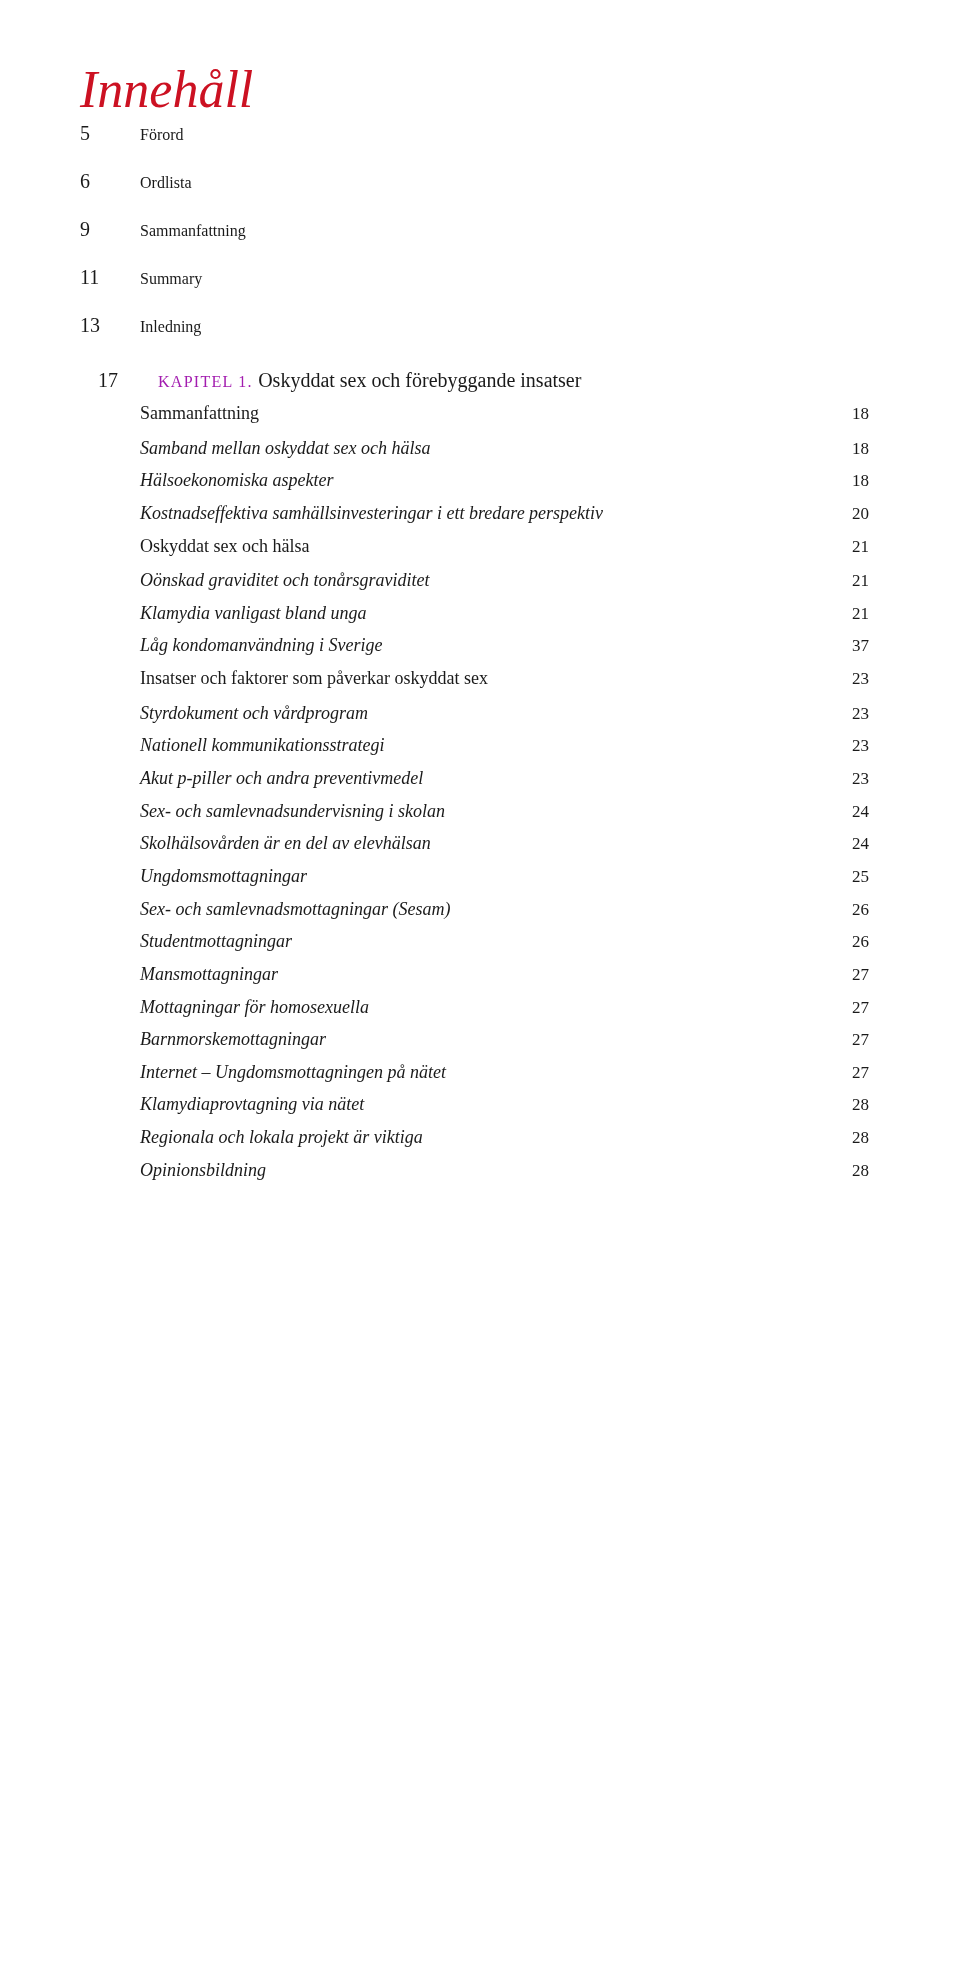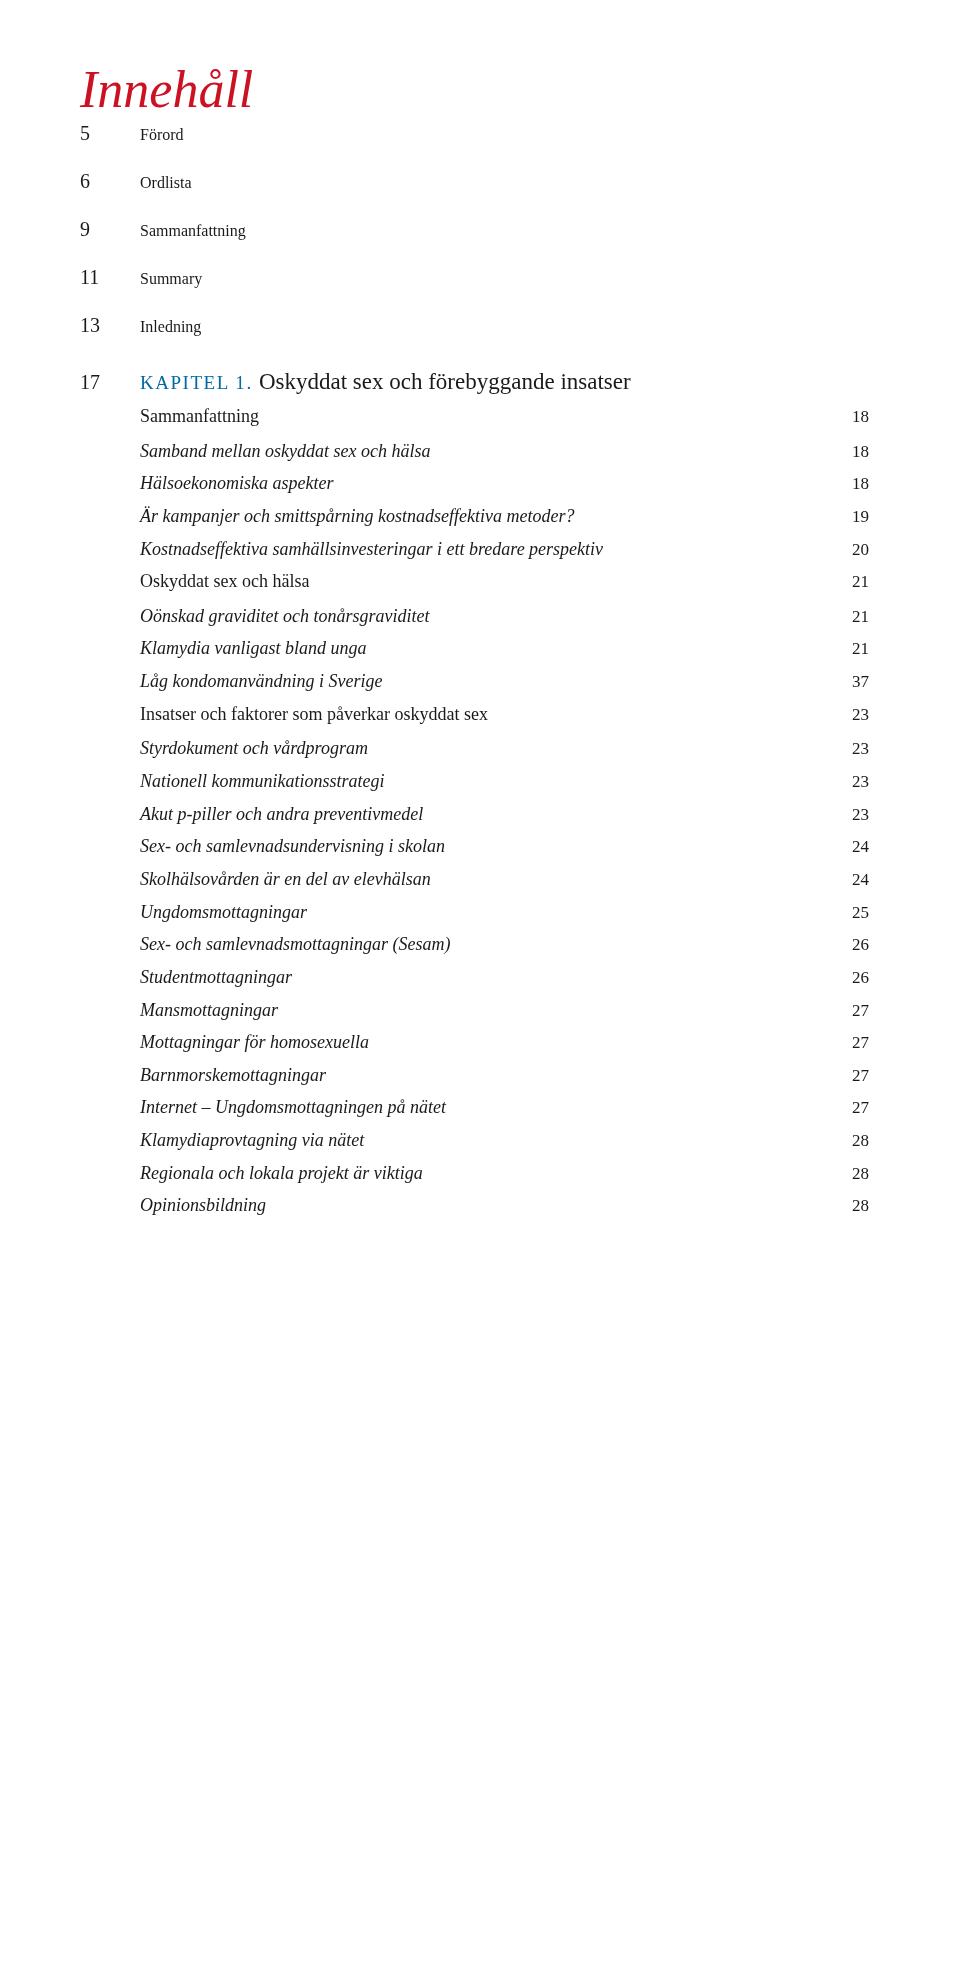--- a/index.html
+++ b/index.html
@@ -43,44 +43,45 @@
     .toc-label {
       font-size: 16px;
       color: #1a1a1a;
     }
 
     .toc-entry.top-level {
       margin-bottom: 20px;
     }
 
     .chapter-label-small {
-      font-size: 19px;
+      font-size: 16px;
       letter-spacing: 0.08em;
       text-transform: uppercase;
-      color: #0369a1;
+      color: #a21caf;
     }
 
     .chapter-block {
       margin-top: 30px;
     }
 
     .chapter-header {
       display: flex;
       align-items: baseline;
       margin-bottom: 8px;
     }
 
     .chapter-header .ch-num {
       min-width: 60px;
       font-size: 20px;
       flex-shrink: 0;
+      margin-left: 18px;
     }
 
     .chapter-header .ch-title-text {
-      font-size: 23px;
+      font-size: 20px;
       margin-left: 0;
     }
 
     .sub-entries {
       margin-left: 60px;
     }
 
     .sub-entry {
       display: flex;
       align-items: baseline;
@@ -165,24 +166,20 @@
       <div class="sub-entry">
         <span class="sub-label">Samband mellan oskyddat sex och hälsa</span>
         <span class="sub-num">18</span>
       </div>
 
       <div class="sub-entry">
         <span class="sub-label">Hälsoekonomiska aspekter</span>
         <span class="sub-num">18</span>
       </div>
 
-      <div class="sub-entry">
-        <span class="sub-label">Är kampanjer och smittspårning kostnadseffektiva metoder?</span>
-        <span class="sub-num">19</span>
-      </div>
 
       <div class="sub-entry">
         <span class="sub-label">Kostnadseffektiva samhällsinvesteringar i ett bredare perspektiv</span>
         <span class="sub-num">20</span>
       </div>
 
       <div class="sub-entry bold-entry">
         <span class="sub-label">Oskyddat sex och hälsa</span>
         <span class="sub-num">21</span>
       </div>

